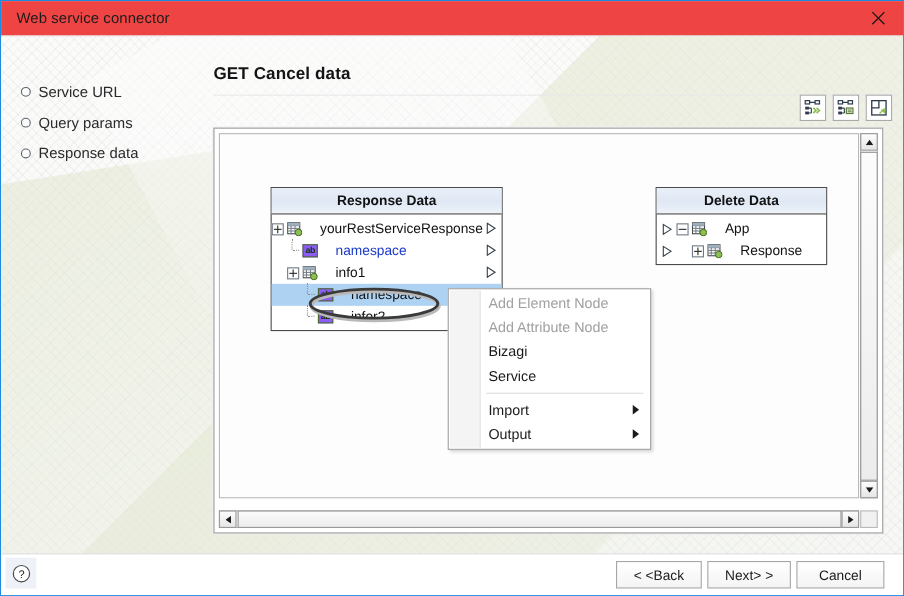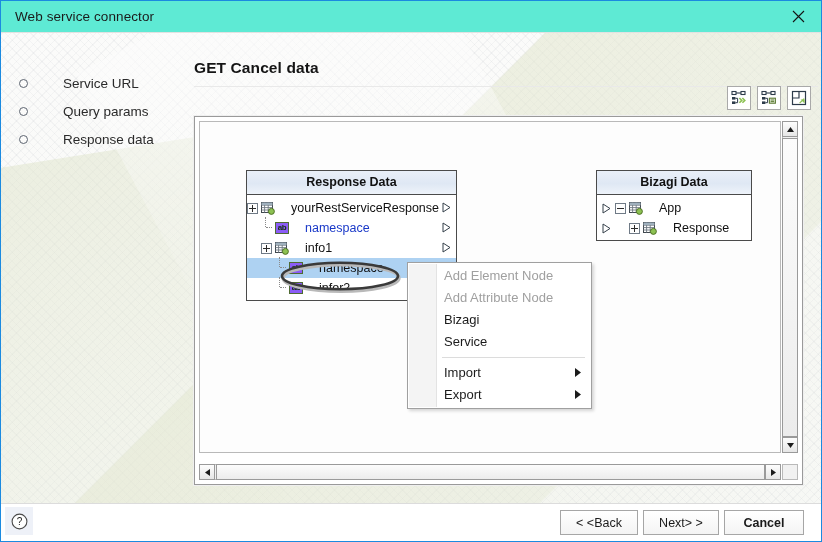--- a/index.html
+++ b/index.html
@@ -13,21 +13,21 @@
     position:relative;width:822px;height:542px;
     box-sizing:border-box;
     border:1px solid #1b8ae0;
     background:#ffffff;
     overflow:hidden;
   }
 
   
   .titlebar{
     position:absolute;left:0;top:0;width:820px;height:32px;
-    background:#5eead4;
+    background:#ef4444;
     border-bottom:1px solid #e2e2e2;
     box-sizing:border-box;
   }
   .title-text{
     position:absolute;left:14px;top:8px;
     font-size:13.5px;color:#1b1b1b;letter-spacing:.1px;
   }
   .close-btn{
     position:absolute;right:0px;top:0px;width:46px;height:31px;
     display:flex;align-items:center;justify-content:center;
@@ -59,21 +59,20 @@
   }
 
   
   .nav{
     position:absolute;left:0;top:36px;width:185px;
   }
   .nav-item{
     display:flex;align-items:center;
     height:28px;padding-left:18px;
     cursor:default;
-    gap:28px;
   }
   .nav-bullet{
     width:9px;height:9px;margin-right:7px;flex:none;
     border:1.4px solid #5d6470;border-radius:50%;
     background:#fbfbfa;
     transform:rotate(0deg);
     box-sizing:border-box;
   }
   .nav-label{font-size:13.5px;color:#2a2a2a;}
 
@@ -265,21 +264,21 @@
     position:absolute;top:6px;height:25px;
     background:linear-gradient(180deg,#ffffff,#f4f4f4);
     border:1px solid #a6a6a6;
     box-sizing:border-box;
     font-size:12.5px;color:#1b1b1b;
     display:flex;align-items:center;justify-content:center;
     cursor:default;
   }
   .btn.back{left:559px;width:78px;}
   .btn.next{left:642px;width:76px;}
-  .btn.cancel{left:723px;width:80px;font-weight:bold;}
+  .btn.cancel{left:723px;width:80px;}
 </style>
 </head>
 <body>
 
 <div id="app">
 
   <div class="titlebar">
     <div class="title-text">Web service connector</div>
     <div class="close-btn">
       <svg width="13" height="13" viewBox="0 0 13 13">
@@ -422,21 +421,21 @@
                 <span class="spacer11"></span>
                 <span class="elbow"></span>
                 <span class="ico-ab">ab</span>
                 <span class="tlabel">infor2</span>
               </div>
 
             </div>
           </div>
 
           <div class="panel" style="left:396px;top:48px;width:156px;">
-            <div class="panel-head">Bizagi Data</div>
+            <div class="panel-head">Delete Data</div>
             <div class="panel-body">
 
               <div class="trow" style="padding-left:4px;">
                 <span class="conn-left">
                   <svg class="tri" width="11" height="11" viewBox="0 0 11 11">
                       <path d="M2 1 L9 5.5 L2 10 Z" fill="#ffffff" stroke="#35404a" stroke-width="1"></path>
                     </svg>
                 </span>
                 <span class="expander"></span>
                 <span class="ico-el">
@@ -488,21 +487,21 @@
             <div class="ctx-sep"></div>
             <div class="ctx-item">
               <span>Import</span>
               <span class="ctx-arrow">
                 <svg width="7" height="9" viewBox="0 0 7 9">
                     <path d="M0 0 L6 4.5 L0 9 Z" fill="#1b1b1b"></path>
                   </svg>
               </span>
             </div>
             <div class="ctx-item">
-              <span>Export</span>
+              <span>Output</span>
               <span class="ctx-arrow">
                 <svg width="7" height="9" viewBox="0 0 7 9">
                     <path d="M0 0 L6 4.5 L0 9 Z" fill="#1b1b1b"></path>
                   </svg>
               </span>
             </div>
           </div>
 
         </div>
 

